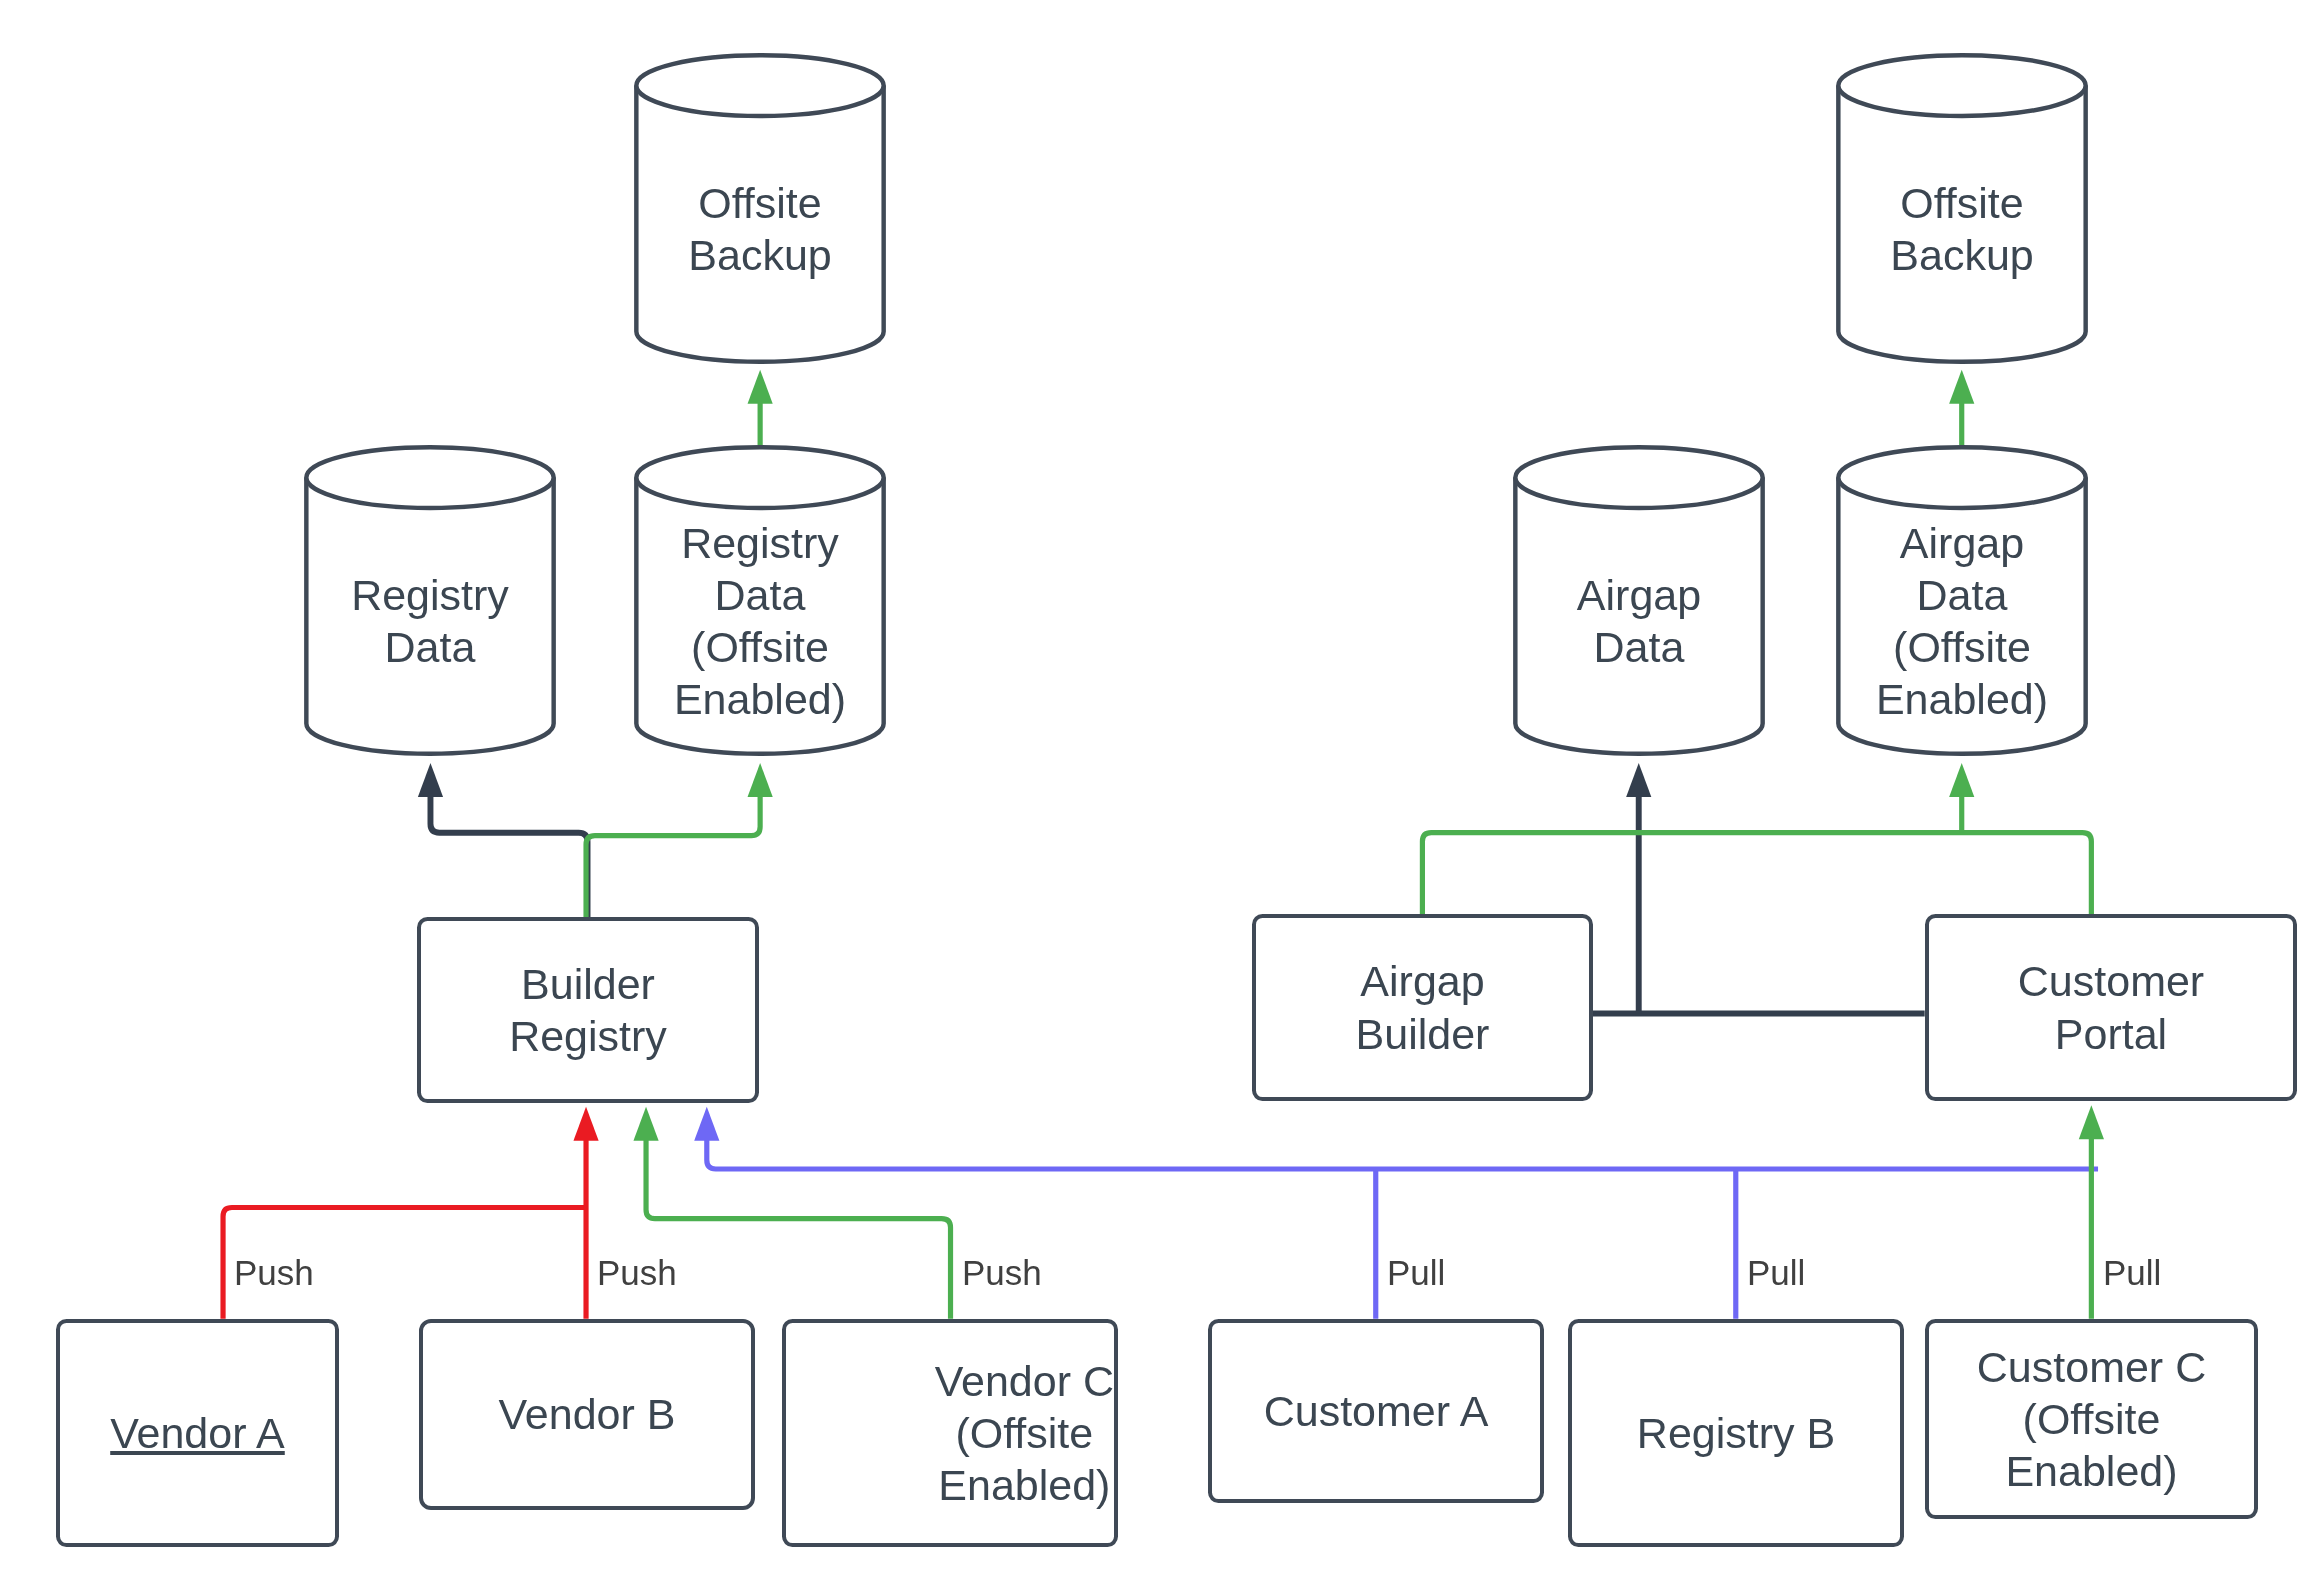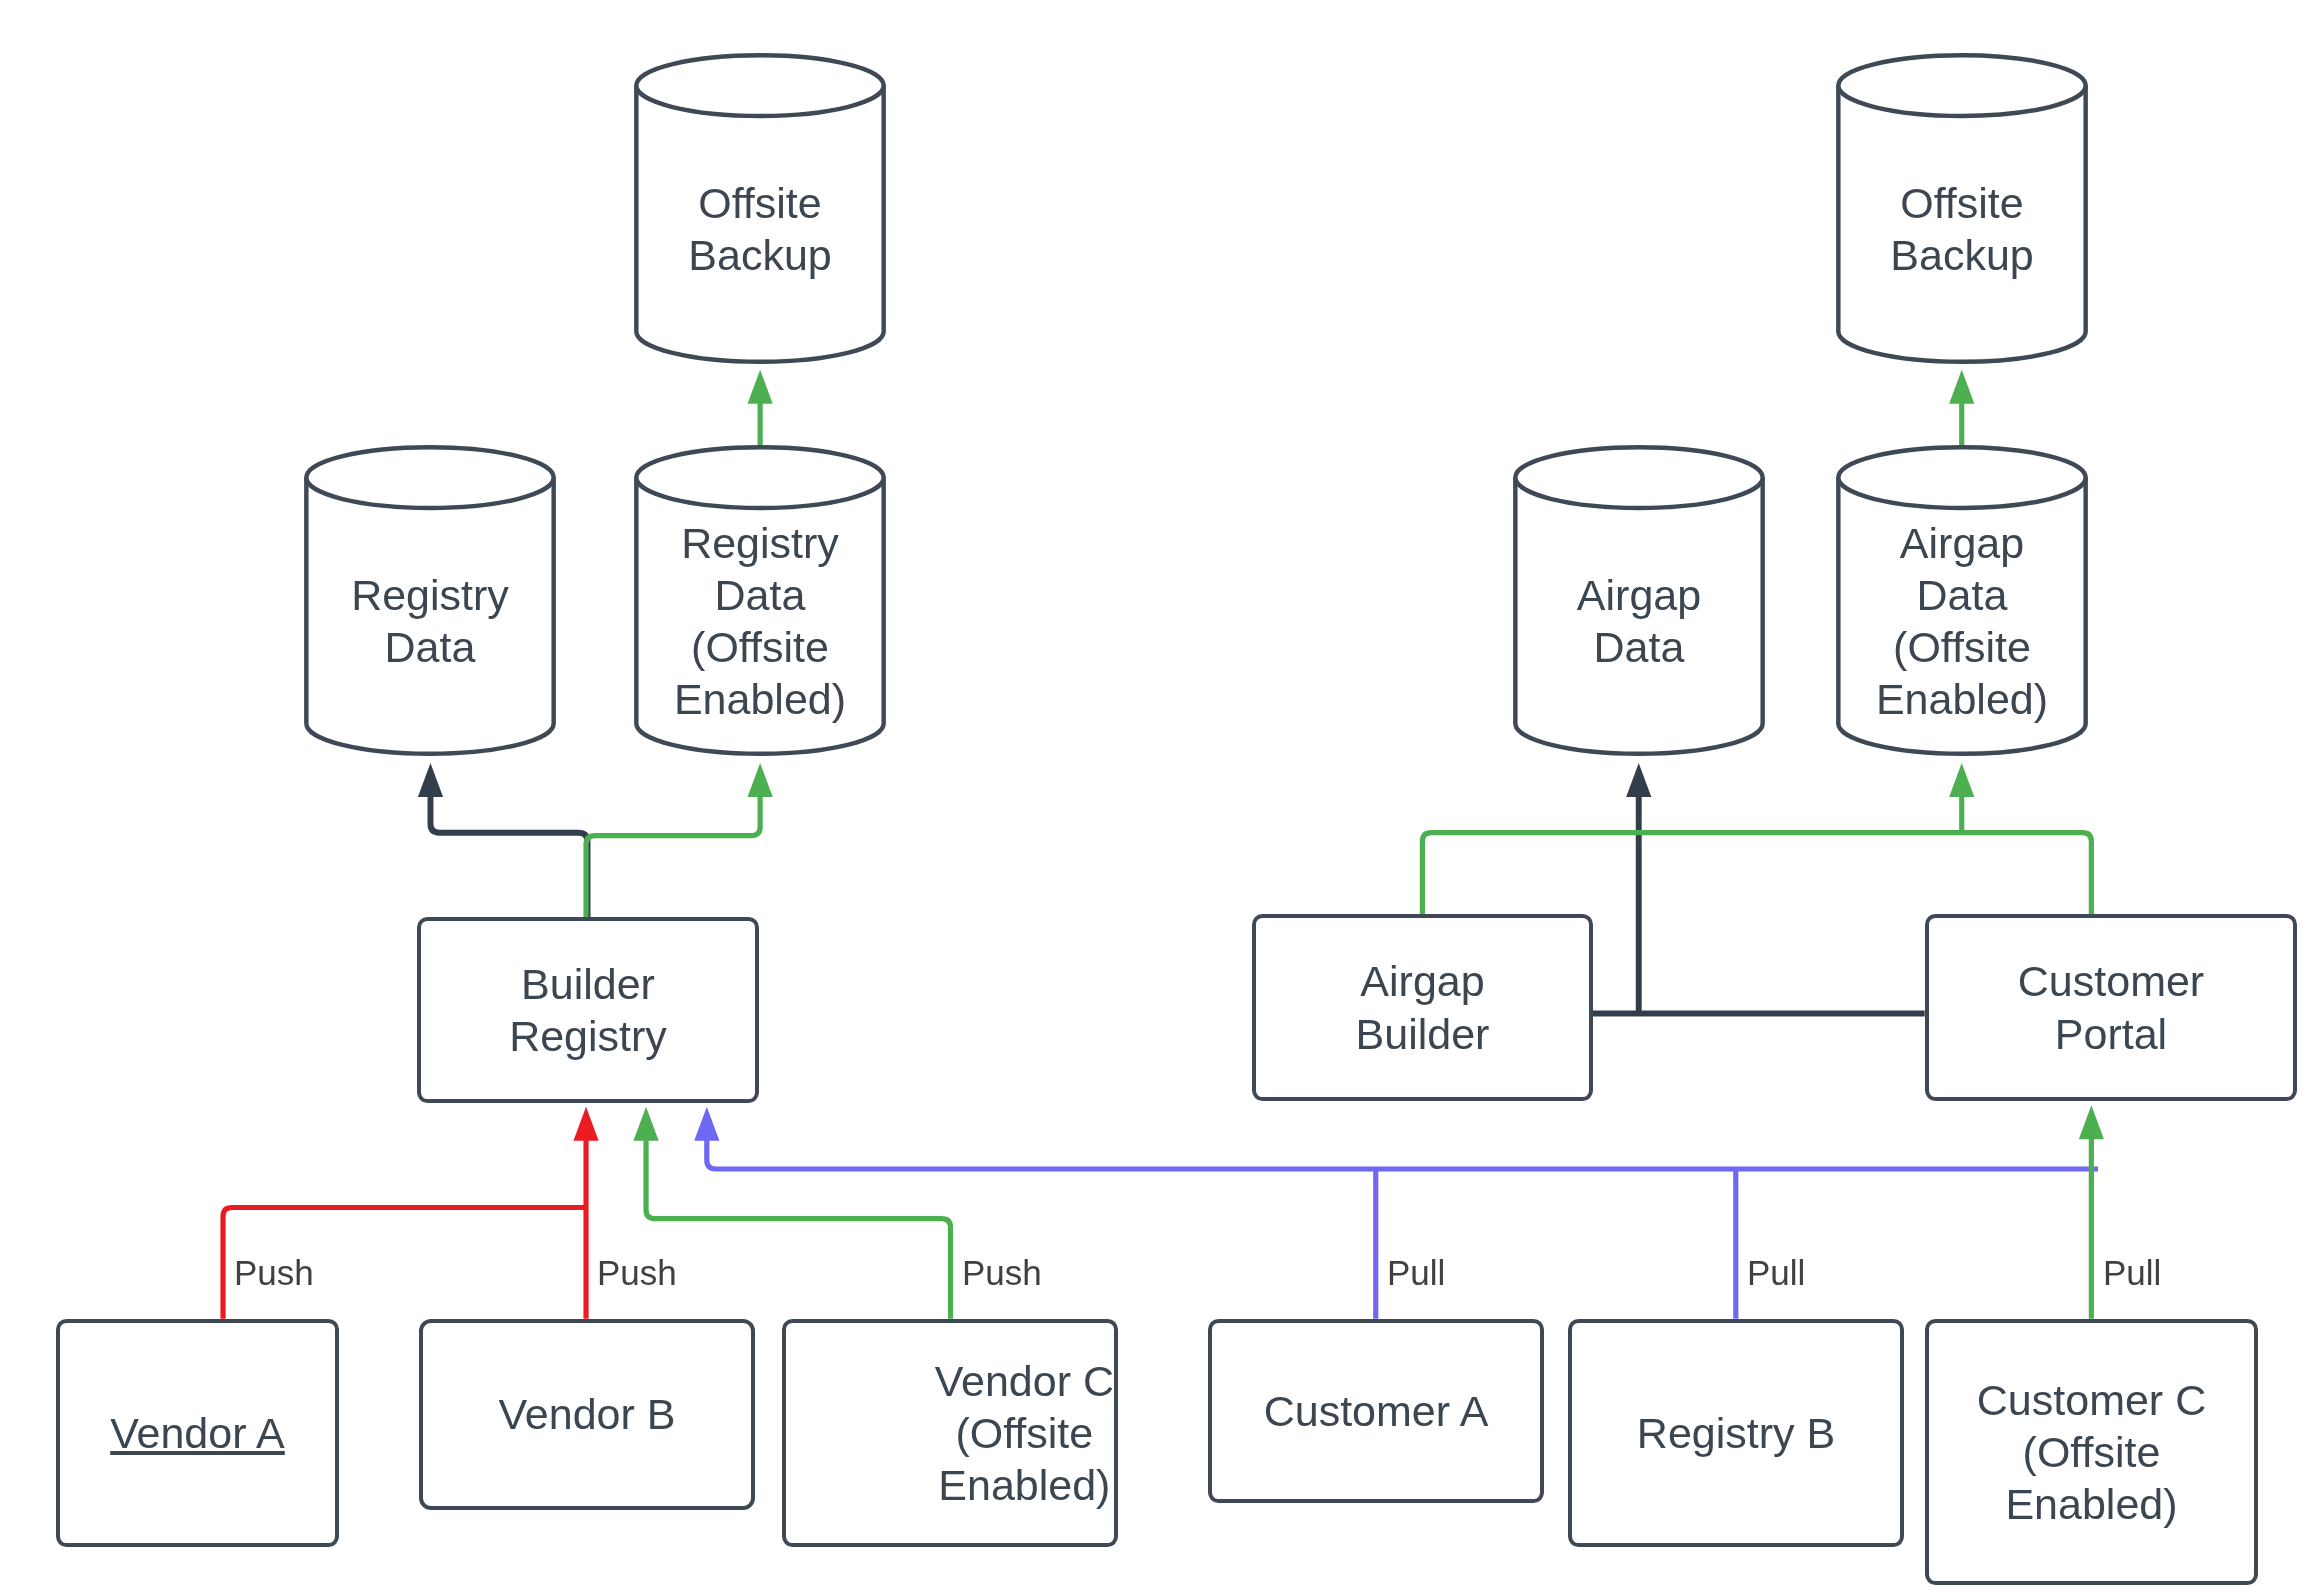--- a/index.html
+++ b/index.html
@@ -108,21 +108,21 @@
 Builder</div></div>
       <div class="node node-rect" style="left: 1925px; top: 914px; width: 372px; height: 187px;"><div class="node-label">Customer
 Portal</div></div>
       <div class="node node-rect" style="left: 56px; top: 1319px; width: 283px; height: 228px; text-decoration: underline;"><div class="node-label">Vendor A</div></div>
       <div class="node node-rect" style="left: 419px; top: 1319px; width: 336px; height: 191px; border-radius: 12px;"><div class="node-label">Vendor B</div></div>
       <div class="node node-rect" style="left: 782px; top: 1319px; width: 336px; height: 228px; justify-content: flex-end;"><div class="node-label">Vendor C
 (Offsite
 Enabled)</div></div>
       <div class="node node-rect" style="left: 1208px; top: 1319px; width: 336px; height: 184px;"><div class="node-label">Customer A</div></div>
       <div class="node node-rect" style="left: 1568px; top: 1319px; width: 336px; height: 228px;"><div class="node-label">Registry B</div></div>
-      <div class="node node-rect" style="left: 1925px; top: 1319px; width: 333px; height: 266px;"><div class="node-label">Customer C
+      <div class="node node-rect" style="left: 1925px; top: 1319px; width: 333px; height: 200px;"><div class="node-label">Customer C
 (Offsite
 Enabled)</div></div>
     </div>
   <div id="labels-layer">
       <span class="edge-label" style="left: 234px; top: 1254px;">Push</span>
       <span class="edge-label" style="left: 597px; top: 1254px;">Push</span>
       <span class="edge-label" style="left: 962px; top: 1254px;">Push</span>
       <span class="edge-label" style="left: 1387px; top: 1254px;">Pull</span>
       <span class="edge-label" style="left: 1747px; top: 1254px;">Pull</span>
       <span class="edge-label" style="left: 2103px; top: 1254px;">Pull</span>

